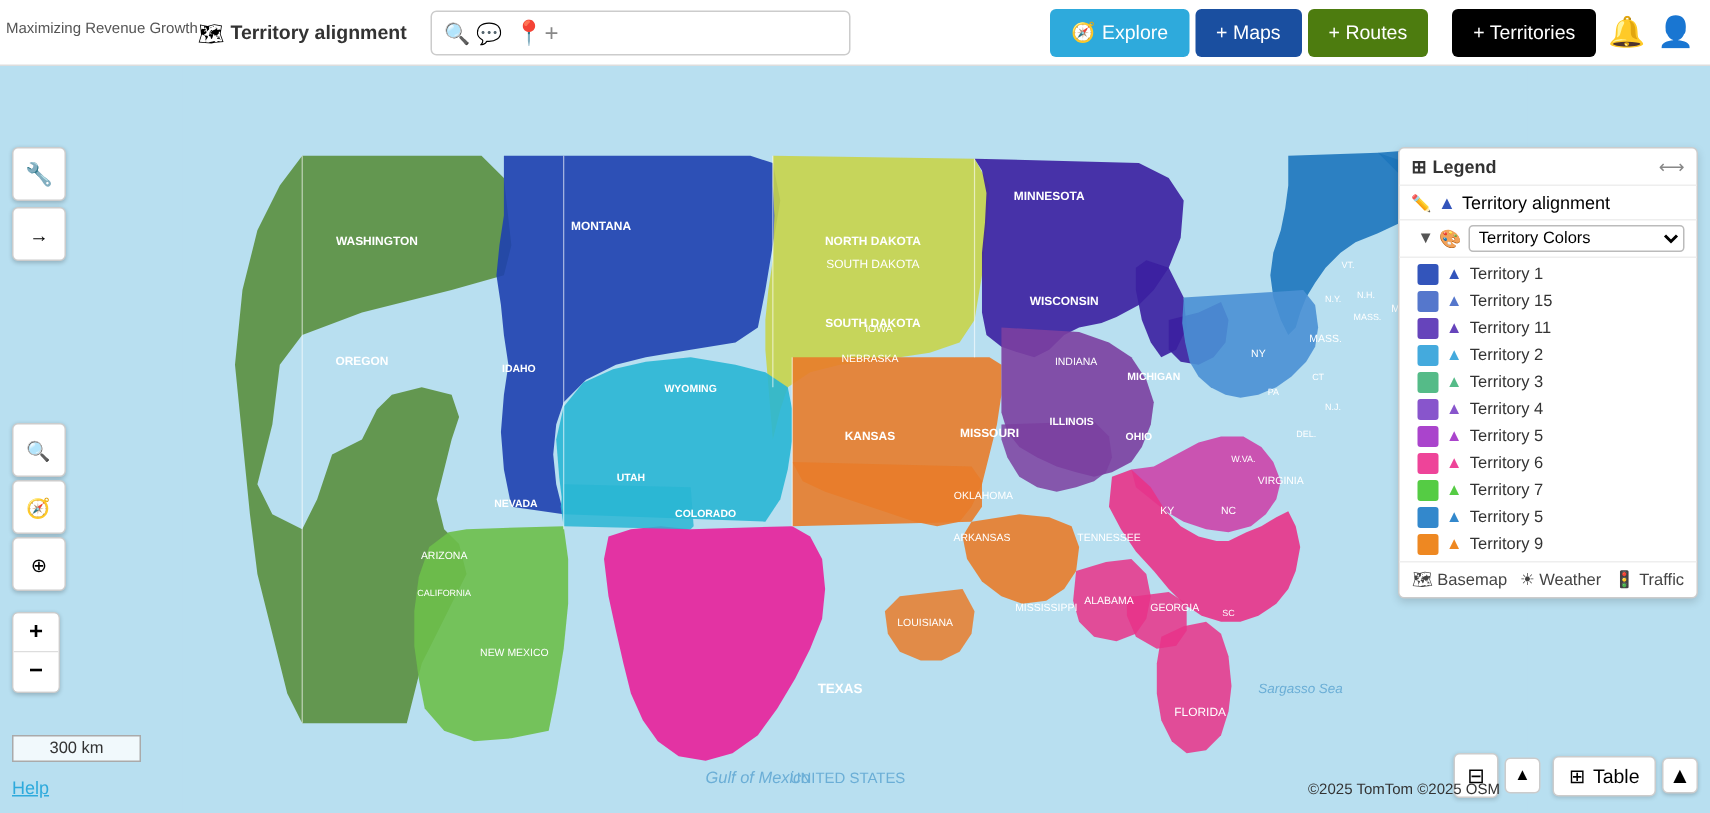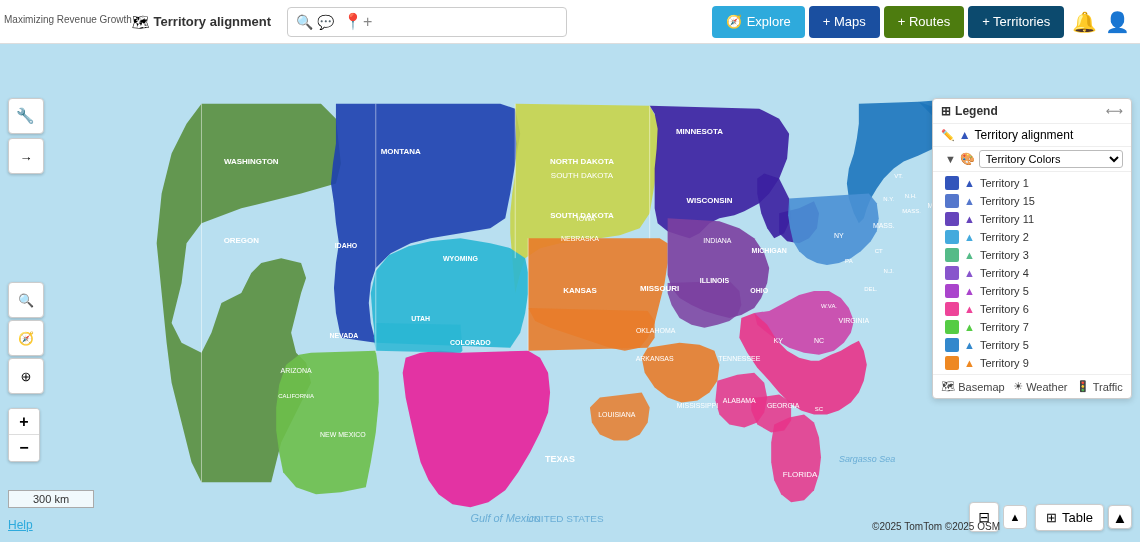--- a/index.html
+++ b/index.html
@@ -39,21 +39,21 @@
     }
 
     #nav-buttons { display: flex; align-items: center; gap: 4px; margin-right: 8px; }
     .nav-btn {
       height: 32px; padding: 0 14px; border-radius: 4px; border: none; cursor: pointer;
       font-size: 13px; font-weight: 500; display: flex; align-items: center; gap: 4px;
     }
     #explore-btn { background: #2eaadc; color: #fff; }
     #maps-btn { background: #1a4fa0; color: #fff; }
     #routes-btn { background: #4d7c0f; color: #fff; }
-    #territories-btn { background: #0c4a6e; color: #fff; }
+    #territories-btn { background: #000000; color: #fff; margin-left: 12px; }
 
     #header-icons { display: flex; align-items: center; gap: 8px; padding-right: 10px; }
     #notif-btn, #profile-btn {
       background: none; border: none; cursor: pointer; font-size: 20px;
     }
 
     
     #map-container {
       position: absolute; top: 44px; left: 0; right: 0; bottom: 0;
       background: #b8dff0; overflow: hidden;

